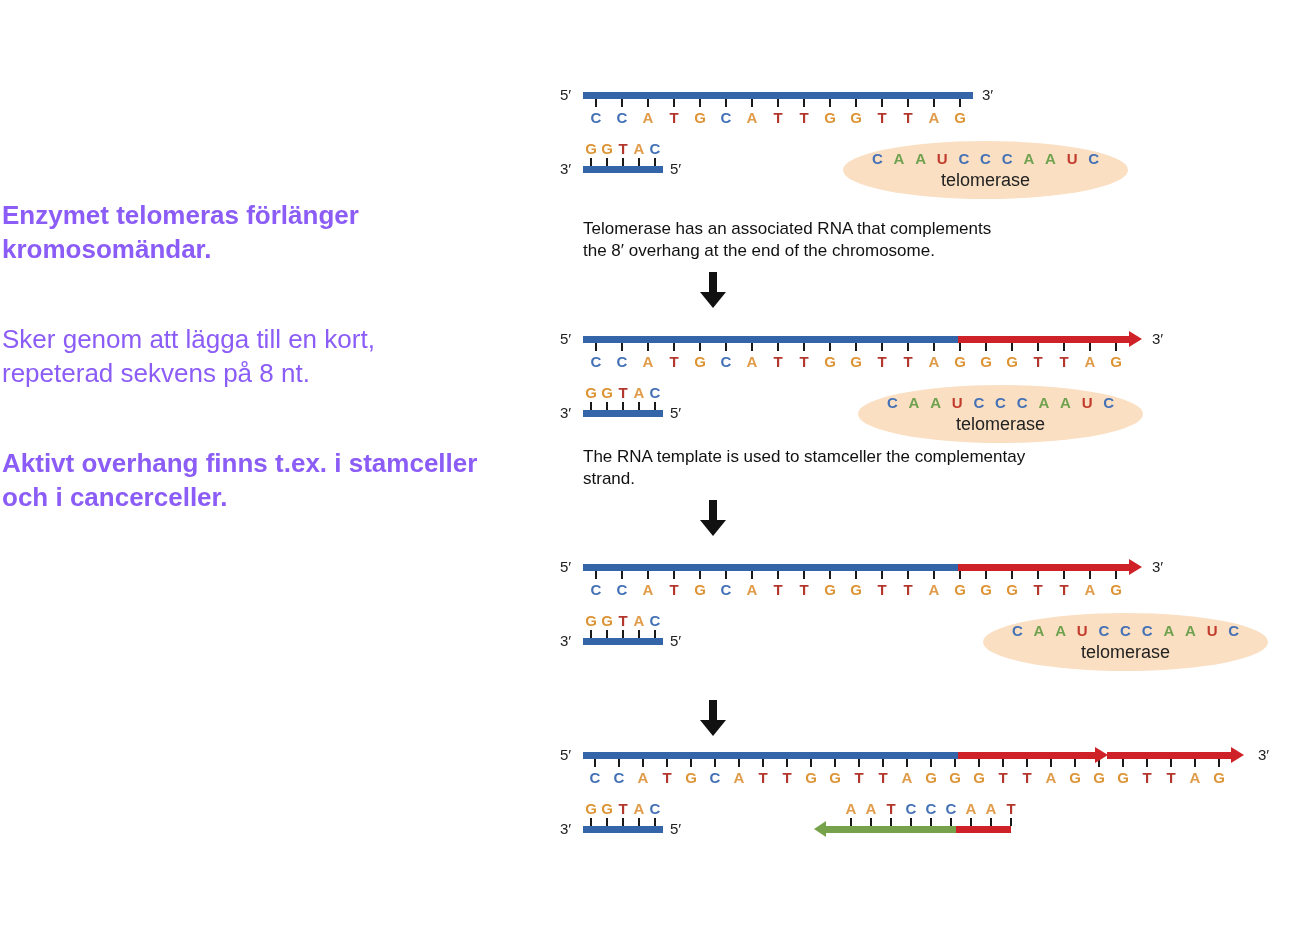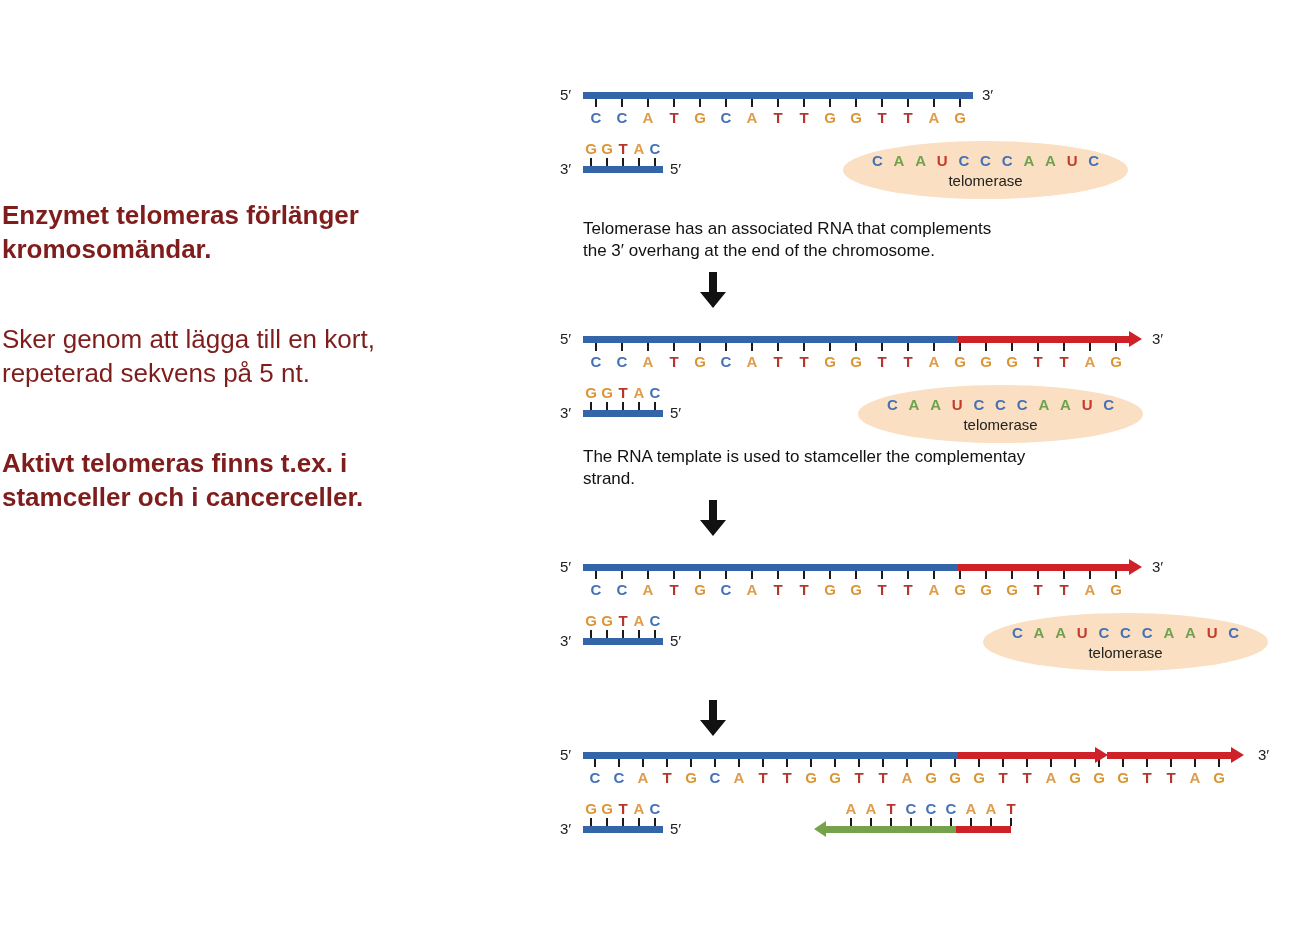--- a/index.html
+++ b/index.html
@@ -1,21 +1,21 @@
 <!DOCTYPE html>
 <html><head>
 <meta charset="utf-8">
 <style>
   html,body{margin:0;padding:0}
   body{
     width:1296px;height:936px;background:#ffffff;position:relative;overflow:hidden;
     font-family:"Liberation Sans", sans-serif;
   }
   
-  .slide-text{position:absolute;left:2px;top:198px;width:480px;color:#7f1d1d}
+  .slide-text{position:absolute;left:2px;top:198px;width:480px;color:#8b5cf6}
   .slide-text p{margin:0 0 56px 0;font-size:26px;line-height:34px;font-weight:400}
   .slide-text p.b{font-weight:700}
 
   
   .diagram{position:absolute;left:558px;top:86px;width:760px;height:850px}
   .panel{position:absolute;left:0;width:760px;height:132px}
   .abs{position:absolute}
   .prime{position:absolute;font-size:15px;color:#222;white-space:nowrap}
   .barrow{display:flex;align-items:center;height:7px}
   .bar{height:7px}
@@ -31,33 +31,33 @@
   .t26{background:repeating-linear-gradient(90deg,transparent 0 12px,#1a1a1a 12px 14px,transparent 14px 26px)}
   .t24{background:repeating-linear-gradient(90deg,transparent 0 11px,#1a1a1a 11px 13px,transparent 13px 24px)}
   .t16{background:repeating-linear-gradient(90deg,transparent 0 7px,#1a1a1a 7px 9px,transparent 9px 16px)}
   .t20{background:repeating-linear-gradient(90deg,transparent 0 9px,#1a1a1a 9px 11px,transparent 11px 20px)}
   .seq{display:flex;font-weight:700;font-size:15px;height:20px;align-items:flex-end}
   .seq span{flex:1;text-align:center;line-height:18px}
   .caption{position:absolute;font-size:17px;line-height:22px;color:#111}
   .oval{position:absolute;background:#FADFC2;border-radius:50%;
     display:flex;flex-direction:column;align-items:center;justify-content:center}
   .oval .seq{width:238px;height:18px}
-  .oval-label{font-size:15px;color:#222;margin-top:2px}
+  .oval-label{font-size:18px;color:#222;margin-top:2px}
   .down-arrow{position:absolute;width:26px}
   .down-arrow .shaft{width:8px;height:20px;background:#111;margin:0 auto}
   .down-arrow .head{width:0;height:0;border-left:13px solid transparent;border-right:13px solid transparent;
     border-top:16px solid #111;margin:0 auto}
 </style>
 </head>
 <body>
 
 <div class="slide-text">
   <p class="b">Enzymet telomeras förlänger kromosomändar.</p>
-  <p>Sker genom att lägga till en kort, repeterad sekvens på 5 nt.</p>
-  <p class="b">Aktivt telomeras finns t.ex. i stamceller och i cancerceller.</p>
+  <p>Sker genom att lägga till en kort, repeterad sekvens på 8 nt.</p>
+  <p class="b">Aktivt overhang finns t.ex. i stamceller och i cancerceller.</p>
 </div>
 
 <div class="diagram">
 
   <div class="panel" style="top:0">
     <span class="prime" style="left:2px;top:0">5′</span>
     <div class="abs" style="left:25px;top:6px;width:390px">
       <div class="barrow">
           <div class="bar blue" style="width:390px"></div>
         </div>
@@ -109,21 +109,21 @@
           <span style="color: rgb(68, 113, 182);">C</span>
           <span style="color: rgb(111, 161, 78);">A</span>
           <span style="color: rgb(111, 161, 78);">A</span>
           <span style="color: rgb(194, 59, 44);">U</span>
           <span style="color: rgb(68, 113, 182);">C</span>
         </div>
       <div class="oval-label">telomerase</div>
     </div>
   </div>
 
-  <div class="caption" style="left:25px;top:132px;width:420px">Telomerase has an associated RNA that complements the 3′ overhang at the end of the chromosome.</div>
+  <div class="caption" style="left:25px;top:132px;width:420px">Telomerase has an associated RNA that complements the 8′ overhang at the end of the chromosome.</div>
 
   <div class="down-arrow" style="left:142px;top:186px">
     <div class="shaft"></div>
     <div class="head"></div>
   </div>
 
   <div class="panel" style="top:244px">
     <span class="prime" style="left:2px;top:0">5′</span>
     <div class="abs" style="left:25px;top:6px;width:546px">
       <div class="barrow">

